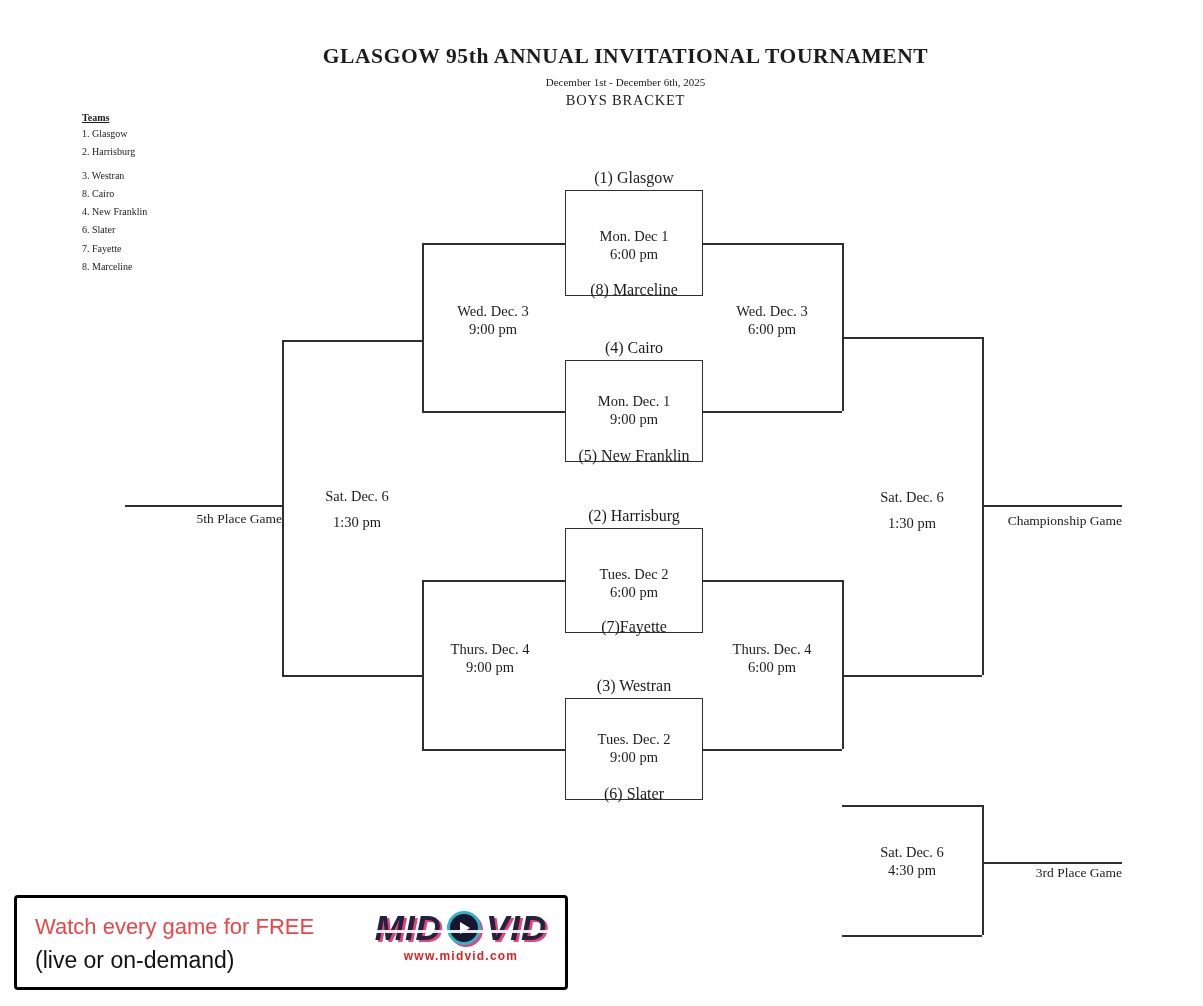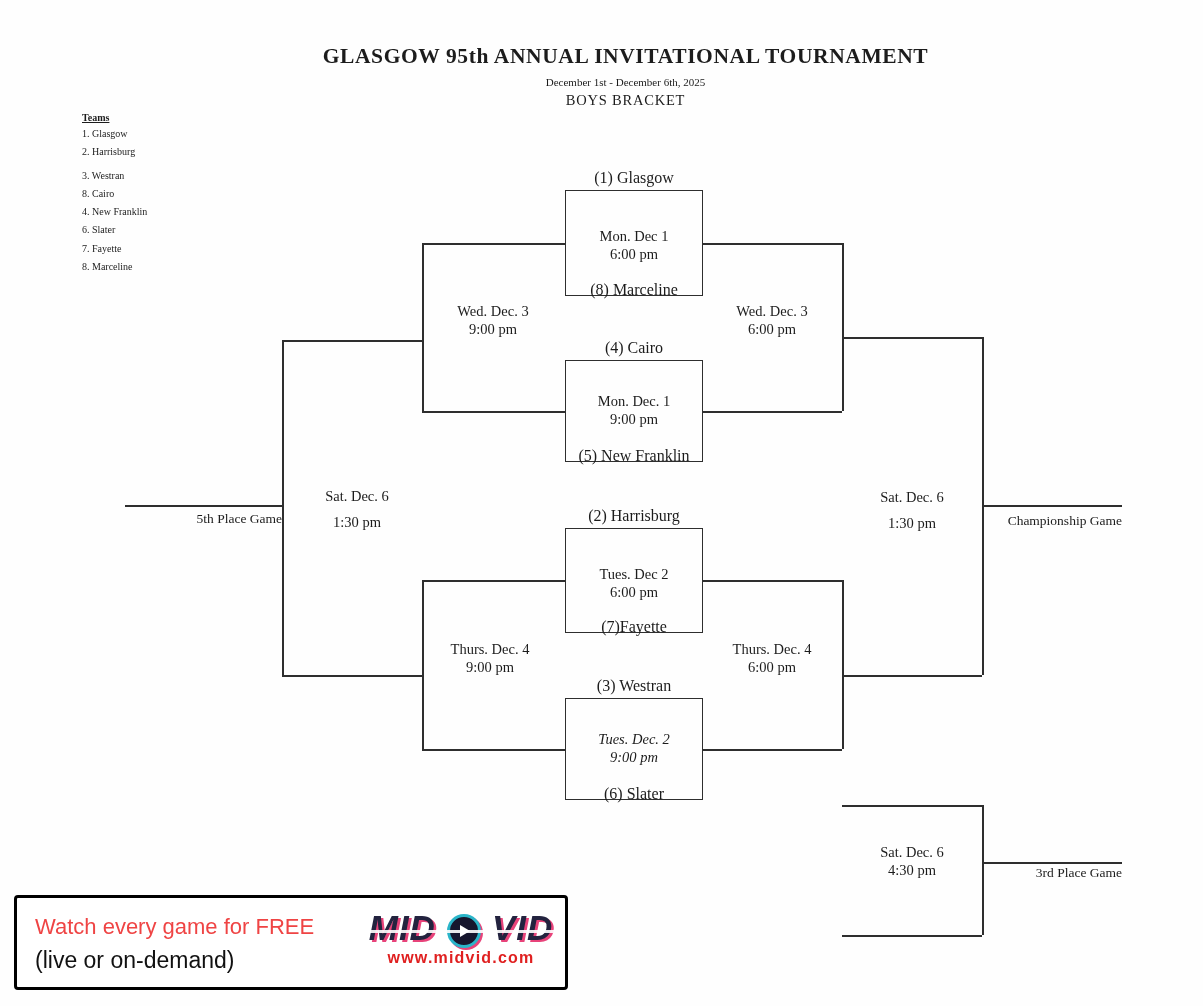--- a/index.html
+++ b/index.html
@@ -28,38 +28,38 @@
   .place-label { position:absolute; text-align:right; font-size:13.5px; }
   
   .footer-box {
     position:absolute; left:14px; top:895px; width:554px; height:95px;
     border:3px solid #000; border-radius:4px; box-sizing:border-box; background:#fff;
     font-family:"Liberation Sans", sans-serif;
   }
   .footer-line1 { position:absolute; left:18px; top:16px; font-size:22px; color:#ef4444; }
   .footer-line2 { position:absolute; left:18px; top:49px; font-size:23px; color:#111; }
   .logo-wrap { position:absolute; left:344px; top:10px; width:200px; text-align:center; }
-  .logo-row { position:relative; display:inline-flex; align-items:flex-end; gap:10px; }
+  .logo-row { position:relative; display:inline-flex; align-items:center; gap:4px; }
   .logo-text {
     font-family:"Liberation Sans", sans-serif; font-weight:bold; font-style:italic;
     font-size:35px; line-height:40px; color:#23233f; letter-spacing:1px;
     text-shadow:2.5px 2px 0 #e8437a;
   }
   .play-btn {
     position:relative; width:28px; height:28px; border-radius:50%;
     background:#16162e; border:3px solid #2ab5c9; margin:0 1px;
     box-shadow:2px 2px 0 #e8437a; flex:0 0 auto;
   }
   .play-tri {
     position:absolute; left:10px; top:8px; width:0; height:0;
     border-left:10px solid #fff; border-top:6px solid transparent; border-bottom:6px solid transparent;
   }
   .logo-slash { position:absolute; left:0; right:0; top:22px; height:3px; background:#fff; opacity:0.9; transform:skewX(-15deg); }
   .logo-url {
-    margin-top:1px; font-size:16px; font-weight:bold; letter-spacing:1.2px; color:#e02020;
+    margin-top:1px; font-size:12px; font-weight:bold; letter-spacing:1.2px; color:#e02020;
   }
 </style>
 </head>
 <body>
 
 <div class="page">
 
   <div class="header">
     <div class="title">GLASGOW 95th ANNUAL INVITATIONAL TOURNAMENT</div>
     <div class="dates">December 1st - December 6th, 2025</div>
@@ -99,21 +99,21 @@
   <div class="game-box" style="top:528px;height:105px;"></div>
   <div class="team-label" style="left:534px;top:507px;">(2) Harrisburg</div>
   <div class="schedule" style="left:565px;top:565px;width:138px;">
     <span>Tues. Dec 2</span>
     <span>6:00 pm</span>
   </div>
   <div class="team-label" style="left:534px;top:618px;">(7)Fayette</div>
 
   <div class="game-box" style="top:698px;height:102px;"></div>
   <div class="team-label" style="left:534px;top:677px;">(3) Westran</div>
-  <div class="schedule" style="left:565px;top:730px;width:138px;font-style:italic;">
+  <div class="schedule" style="left:565px;top:730px;width:138px;">
     <span>Tues. Dec. 2</span>
     <span>9:00 pm</span>
   </div>
   <div class="team-label" style="left:534px;top:785px;">(6) Slater</div>
 
   <div class="hline" style="left:422px;top:243px;width:143px;"></div>
   <div class="hline" style="left:703px;top:243px;width:139px;"></div>
   <div class="hline" style="left:422px;top:411px;width:143px;"></div>
   <div class="hline" style="left:703px;top:411px;width:139px;"></div>
   <div class="vline" style="left:422px;top:243px;height:168px;"></div>

